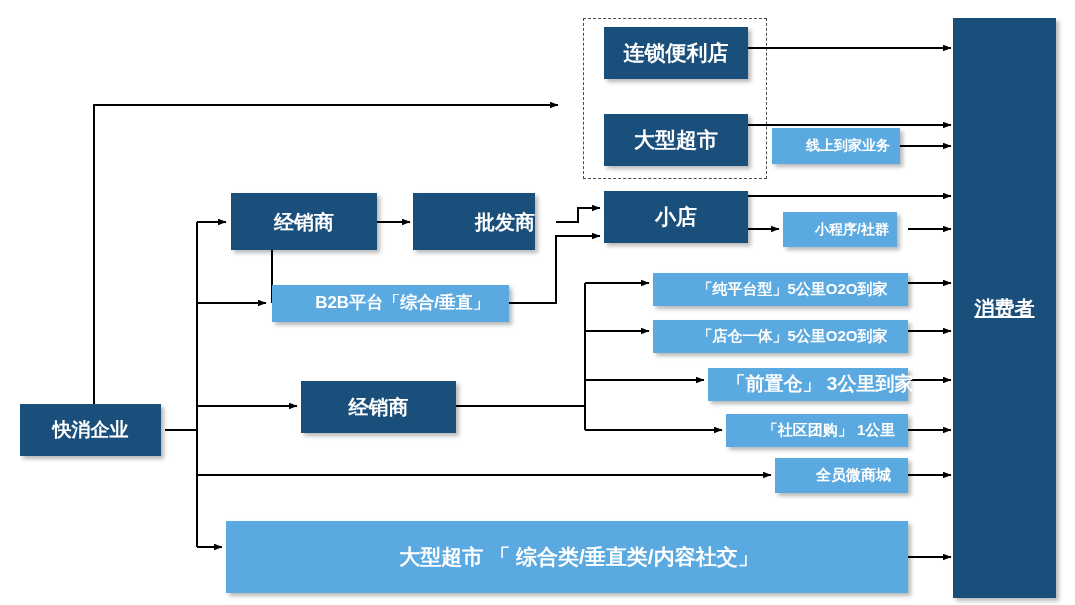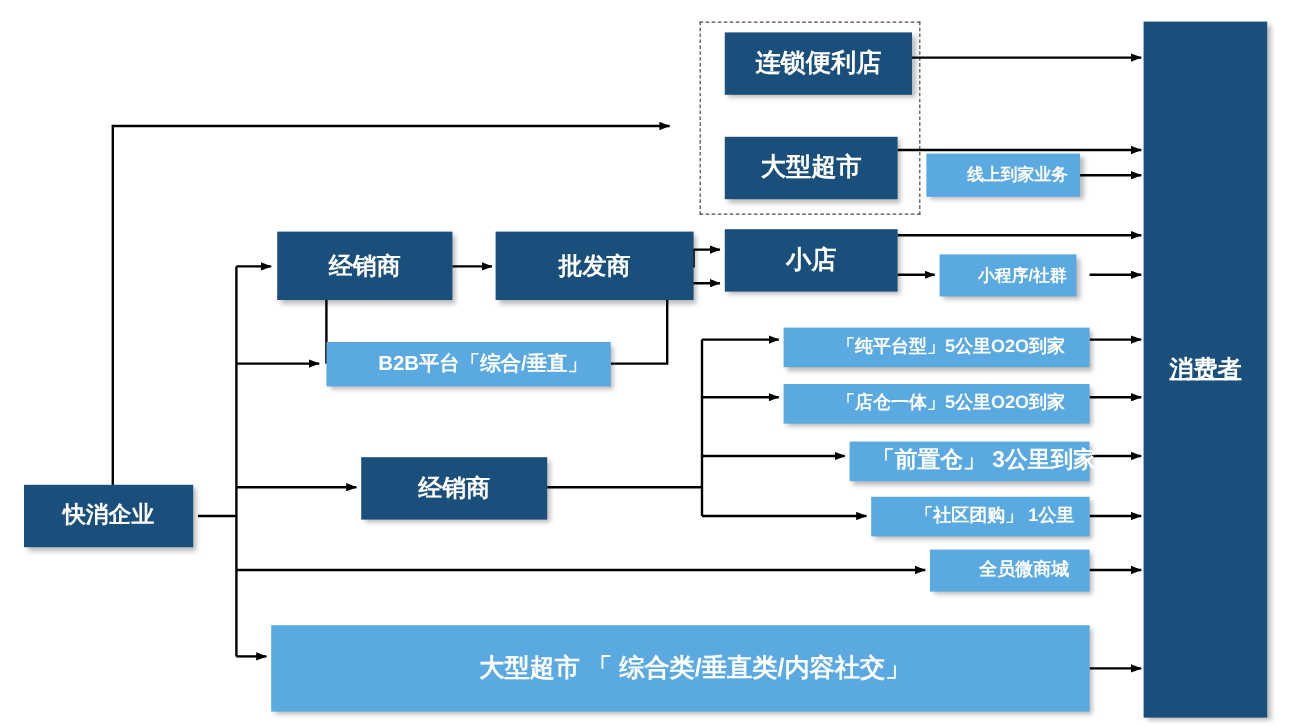--- a/index.html
+++ b/index.html
@@ -96,37 +96,37 @@
 
     <path d="M908,475 L951,475" marker-end="url(#ah)"></path>
 
     <path d="M908,557 L951,557" marker-end="url(#ah)"></path>
   </svg>
 
   <div class="node dark" style="left:20px;top:404px;width:141px;height:52px;font-size:19px;">
     <span>快消企业</span>
   </div>
 
-  <div class="node dark" style="left:604px;top:27px;width:156px;height:52px;font-size:21px;">
+  <div class="node dark" style="left:604px;top:27px;width:144px;height:52px;font-size:21px;">
     <span>连锁便利店</span>
   </div>
 
   <div class="node dark" style="left:604px;top:114px;width:144px;height:52px;font-size:21px;">
     <span>大型超市</span>
   </div>
 
   <div class="node light" style="left:772px;top:128px;width:128px;height:36px;font-size:14px;">
     <span>线上到家业务</span>
   </div>
 
   <div class="node dark" style="left:231px;top:193px;width:146px;height:57px;font-size:20px;">
     <span>经销商</span>
   </div>
 
-  <div class="node dark" style="left:413px;top:193px;width:165px;height:57px;font-size:20px;">
+  <div class="node dark" style="left:413px;top:193px;width:122px;height:57px;font-size:20px;justify-content:flex-end;">
     <span>批发商</span>
   </div>
 
   <div class="node dark" style="left:604px;top:191px;width:144px;height:52px;font-size:21px;">
     <span>小店</span>
   </div>
 
   <div class="node light" style="left:783px;top:212px;width:114px;height:35px;font-size:14px;align-items:center;">
     <span>小程序/社群</span>
   </div>

